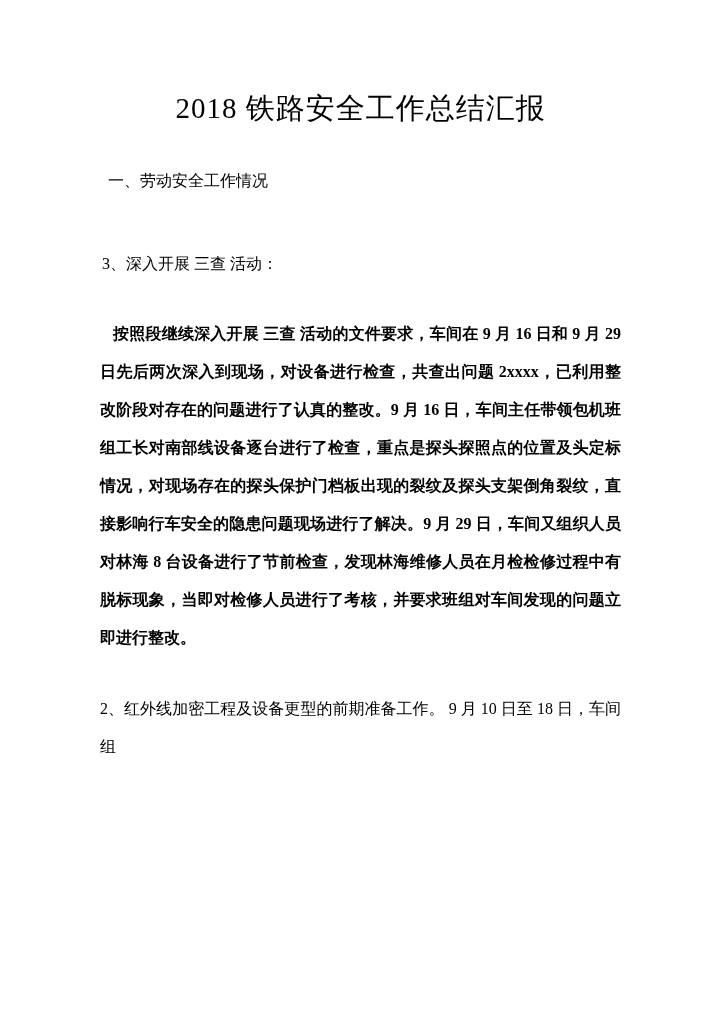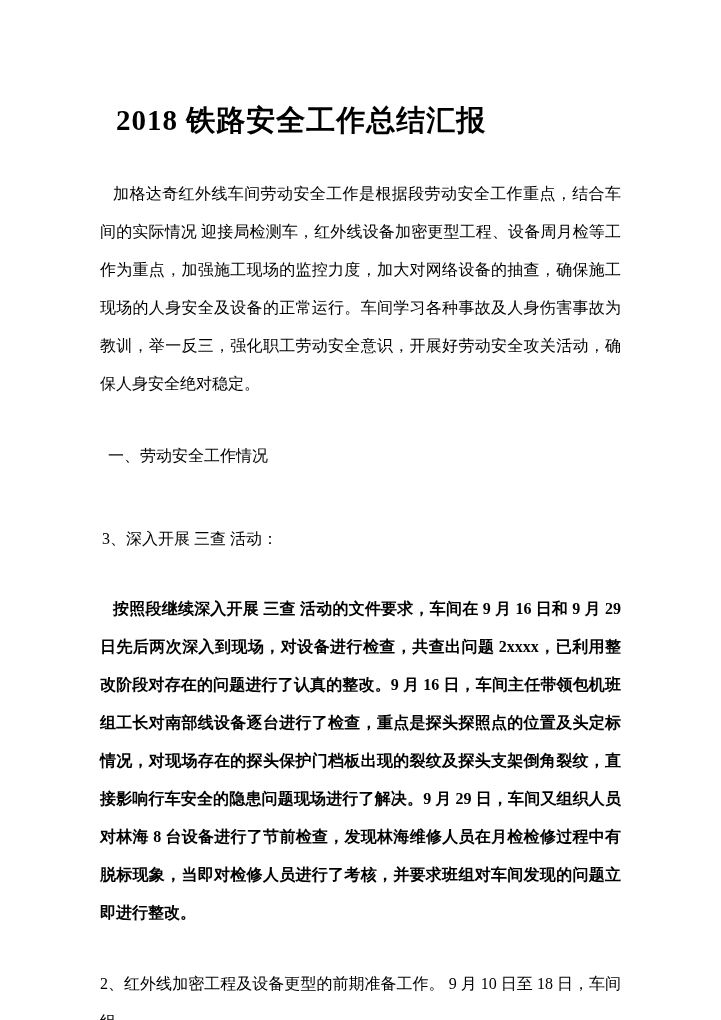--- a/index.html
+++ b/index.html
@@ -13,25 +13,25 @@
     height: 1020px;
     margin: 0 auto;
     background: #ffffff;
     color: #000000;
     font-family: "Liberation Serif", "DejaVu Serif", serif;
     box-sizing: border-box;
     padding: 84px 100px 0 100px;
     overflow: hidden;
   }
   .doc-title {
-    margin: 16px;
+    margin: 4px;
     font-size: 29px;
-    font-weight: bold;
+    font-weight: normal;
     line-height: 40px;
-    text-align: left;
+    text-align: center;
     letter-spacing: 1px;
   }
   .para {
     margin: 0;
     font-size: 16px;
     line-height: 38px;
     text-align: justify;
     word-break: break-all;
   }
   .para.heading { text-align: left; }
@@ -44,21 +44,20 @@
   .indent-sm { text-indent: 8px; }
   .indent-xs { text-indent: 2px; }
   .indent-0  { text-indent: 0; }
 </style>
 </head>
 <body>
 
 <div class="doc-page">
   <h1 class="doc-title">2018 铁路安全工作总结汇报</h1>
 
-  <p class="para mt-p1 indent-md">加格达奇红外线车间劳动安全工作是根据段劳动安全工作重点，结合车间的实际情况 迎接局检测车，红外线设备加密更型工程、设备周月检等工作为重点，加强施工现场的监控力度，加大对网络设备的抽查，确保施工现场的人身安全及设备的正常运行。车间学习各种事故及人身伤害事故为教训，举一反三，强化职工劳动安全意识，开展好劳动安全攻关活动，确保人身安全绝对稳定。</p>
 
   <p class="para heading mt-h1 indent-sm">一、劳动安全工作情况</p>
 
   <p class="para heading mt-h2 indent-xs">3、深入开展 三查 活动：</p>
 
   <p class="para mt-p2 indent-md">按照段继续深入开展 三查 活动的文件要求，车间在 9 月 16 日和 9 月 29 日先后两次深入到现场，对设备进行检查，共查出问题 2xxxx，已利用整改阶段对存在的问题进行了认真的整改。9 月 16 日，车间主任带领包机班组工长对南部线设备逐台进行了检查，重点是探头探照点的位置及头定标情况，对现场存在的探头保护门档板出现的裂纹及探头支架倒角裂纹，直接影响行车安全的隐患问题现场进行了解决。9 月 29 日，车间又组织人员对林海 8 台设备进行了节前检查，发现林海维修人员在月检检修过程中有脱标现象，当即对检修人员进行了考核，并要求班组对车间发现的问题立即进行整改。</p>
 
   <p class="para mt-p3 indent-0">2、红外线加密工程及设备更型的前期准备工作。  9 月 10 日至 18 日，车间组</p>
 </div>
 

